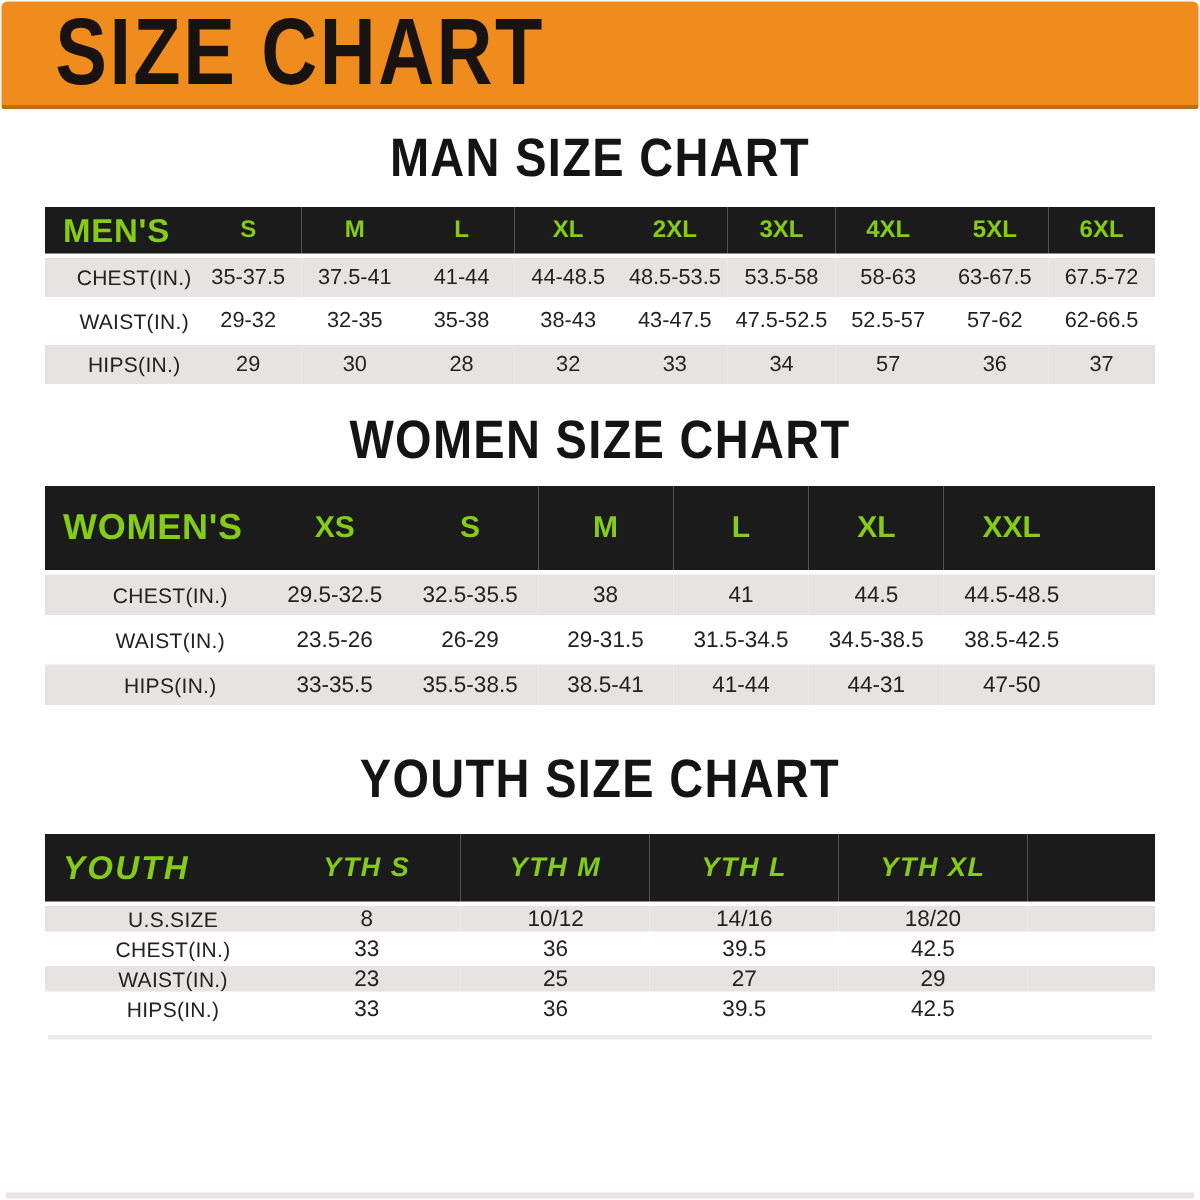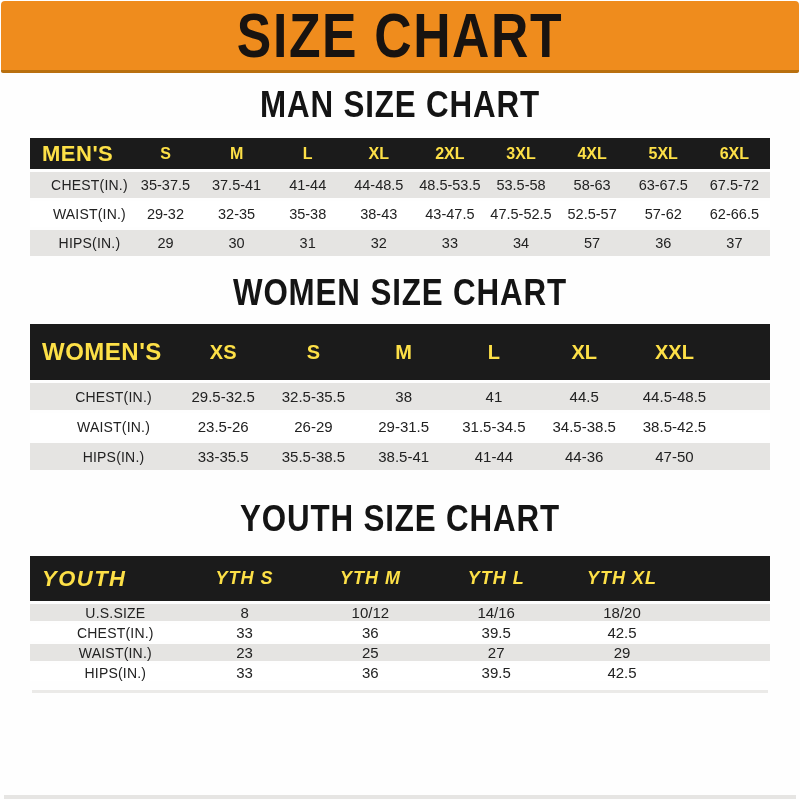--- a/index.html
+++ b/index.html
@@ -7,21 +7,21 @@
     width:800px;height:800px;overflow:hidden;background:#ffffff;
     font-family:"Liberation Sans","DejaVu Sans",sans-serif;
     -webkit-font-smoothing:antialiased;
   }
   .page{width:800px;height:800px;position:relative;background:#fefefe;}
 
   
   .banner{
     height:69px;margin:1px 1px 0;background:#EF8C1D;
     border-bottom:3px solid #B9700F;border-radius:4px 4px 2px 2px;
-    display:flex;align-items:center;justify-content:center;
+    display:flex;align-items:center;justify-content:flex-start;
   }
   .banner-title{
     font-size:63px;font-weight:bold;color:#181310;line-height:1;
     letter-spacing:2px;transform:scaleX(0.82);white-space:nowrap;
   }
 
   
   .section-heading{
     margin:0;text-align:center;font-weight:bold;color:#141414;
     font-size:36px;line-height:38px;letter-spacing:1px;
@@ -35,21 +35,21 @@
   .table-wrap{margin:0 30px;}
   .wrap-men{margin-top:11px;}
   .wrap-women{margin-top:9px;}
   .wrap-youth{margin-top:15px;}
 
   table.size-table{
     width:100%;table-layout:fixed;
     border-collapse:separate;border-spacing:0 3px;
   }
   .size-table th,.size-table td{padding:0;text-align:center;overflow:hidden;white-space:nowrap;}
-  .size-table thead th{background:#1B1B1B;color:#fde047;font-weight:bold;}
+  .size-table thead th{background:#1B1B1B;color:#84cc16;font-weight:bold;}
   .size-table th.corner{text-align:left;padding-left:12px;letter-spacing:0.5px;}
   .size-table tr.row-gray td{background:#E5E4E2;}
   .size-table tr.row-white td{background:#FFFFFF;}
   .size-table td{color:#222222;}
   .size-table td.row-label{letter-spacing:0.2px;padding-left:19px;}
 
   
   .t-men thead th{height:31px;font-size:16px;}
   .t-men th.corner{font-size:22px;}
   .t-men td{height:26px;font-size:14.5px;}
@@ -145,21 +145,21 @@
               <td>43-47.5</td>
               <td>47.5-52.5</td>
               <td>52.5-57</td>
               <td>57-62</td>
               <td>62-66.5</td>
             </tr>
             <tr class="row-gray">
               <td class="row-label">HIPS(IN.)</td>
               <td>29</td>
               <td>30</td>
-              <td>31</td>
+              <td>28</td>
               <td>32</td>
               <td>33</td>
               <td>34</td>
               <td>57</td>
               <td>36</td>
               <td>37</td>
             </tr>
           </tbody>
         </table>
     </div>
@@ -211,21 +211,21 @@
               <td>34.5-38.5</td>
               <td>38.5-42.5</td>
               <td></td>
             </tr>
             <tr class="row-gray">
               <td class="row-label">HIPS(IN.)</td>
               <td>33-35.5</td>
               <td>35.5-38.5</td>
               <td>38.5-41</td>
               <td>41-44</td>
-              <td>44-36</td>
+              <td>44-31</td>
               <td>47-50</td>
               <td></td>
             </tr>
           </tbody>
         </table>
     </div>
   </section>
 
   <section>
     <h2 class="section-heading heading-youth">YOUTH SIZE CHART</h2>

